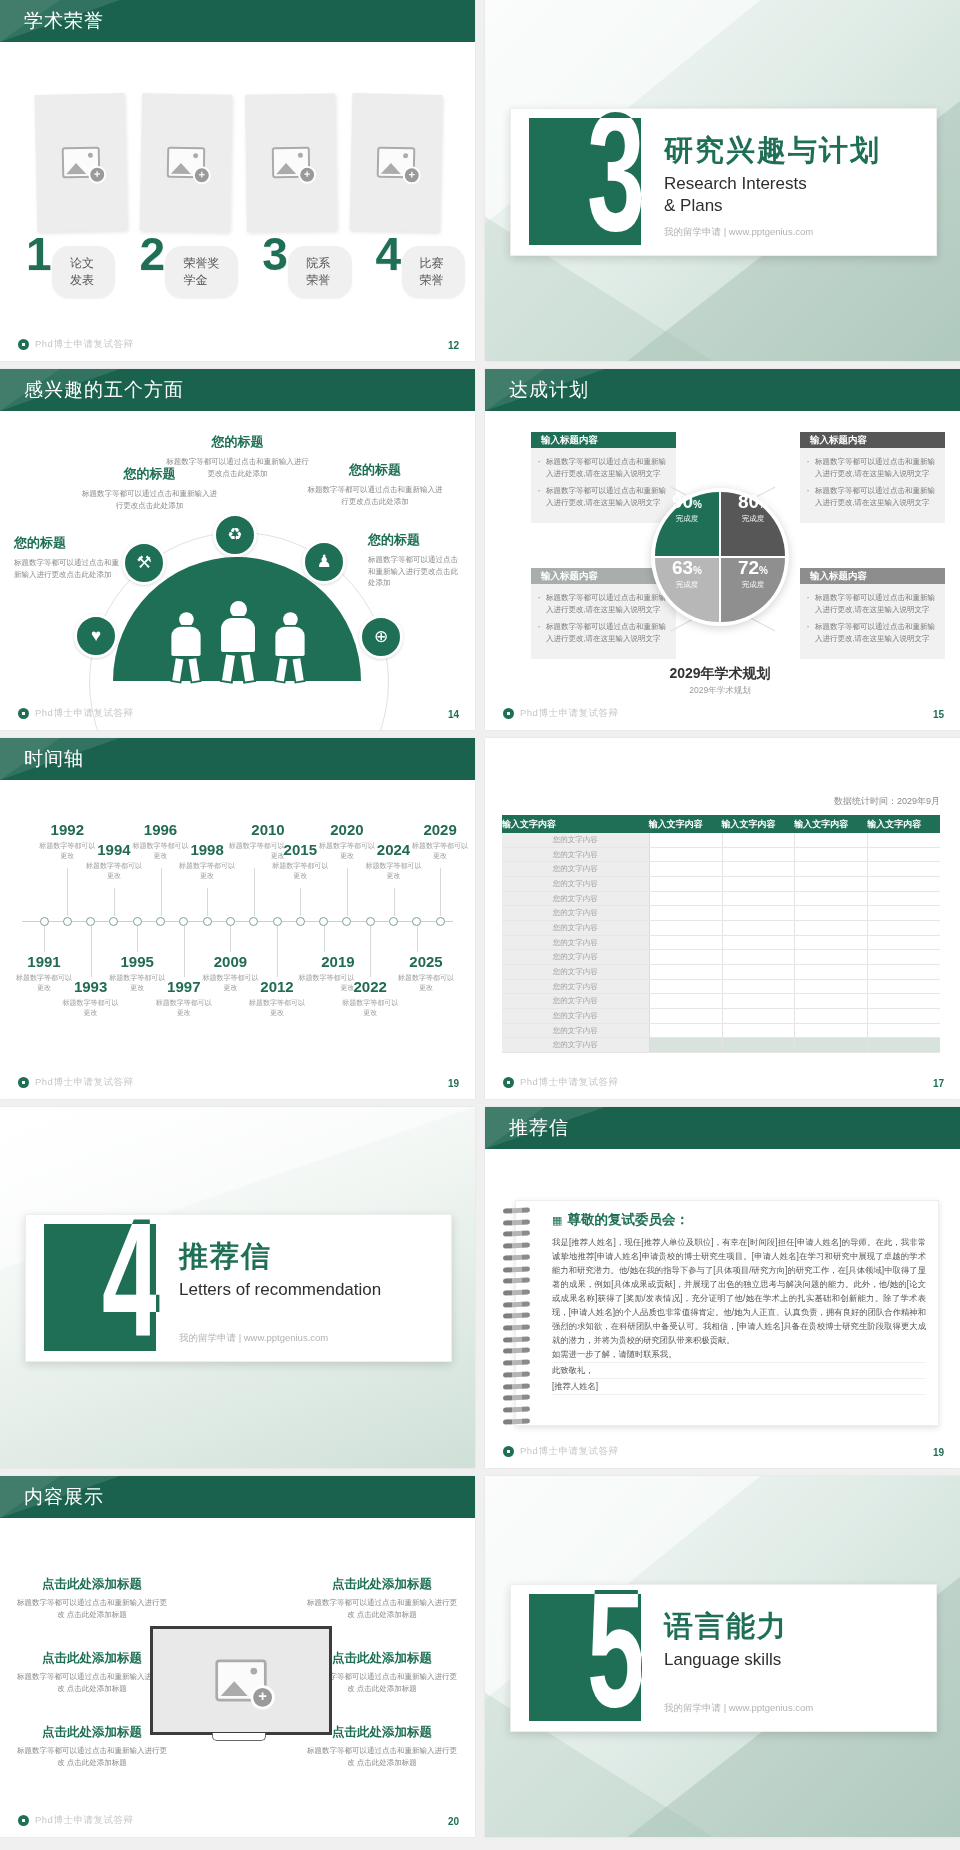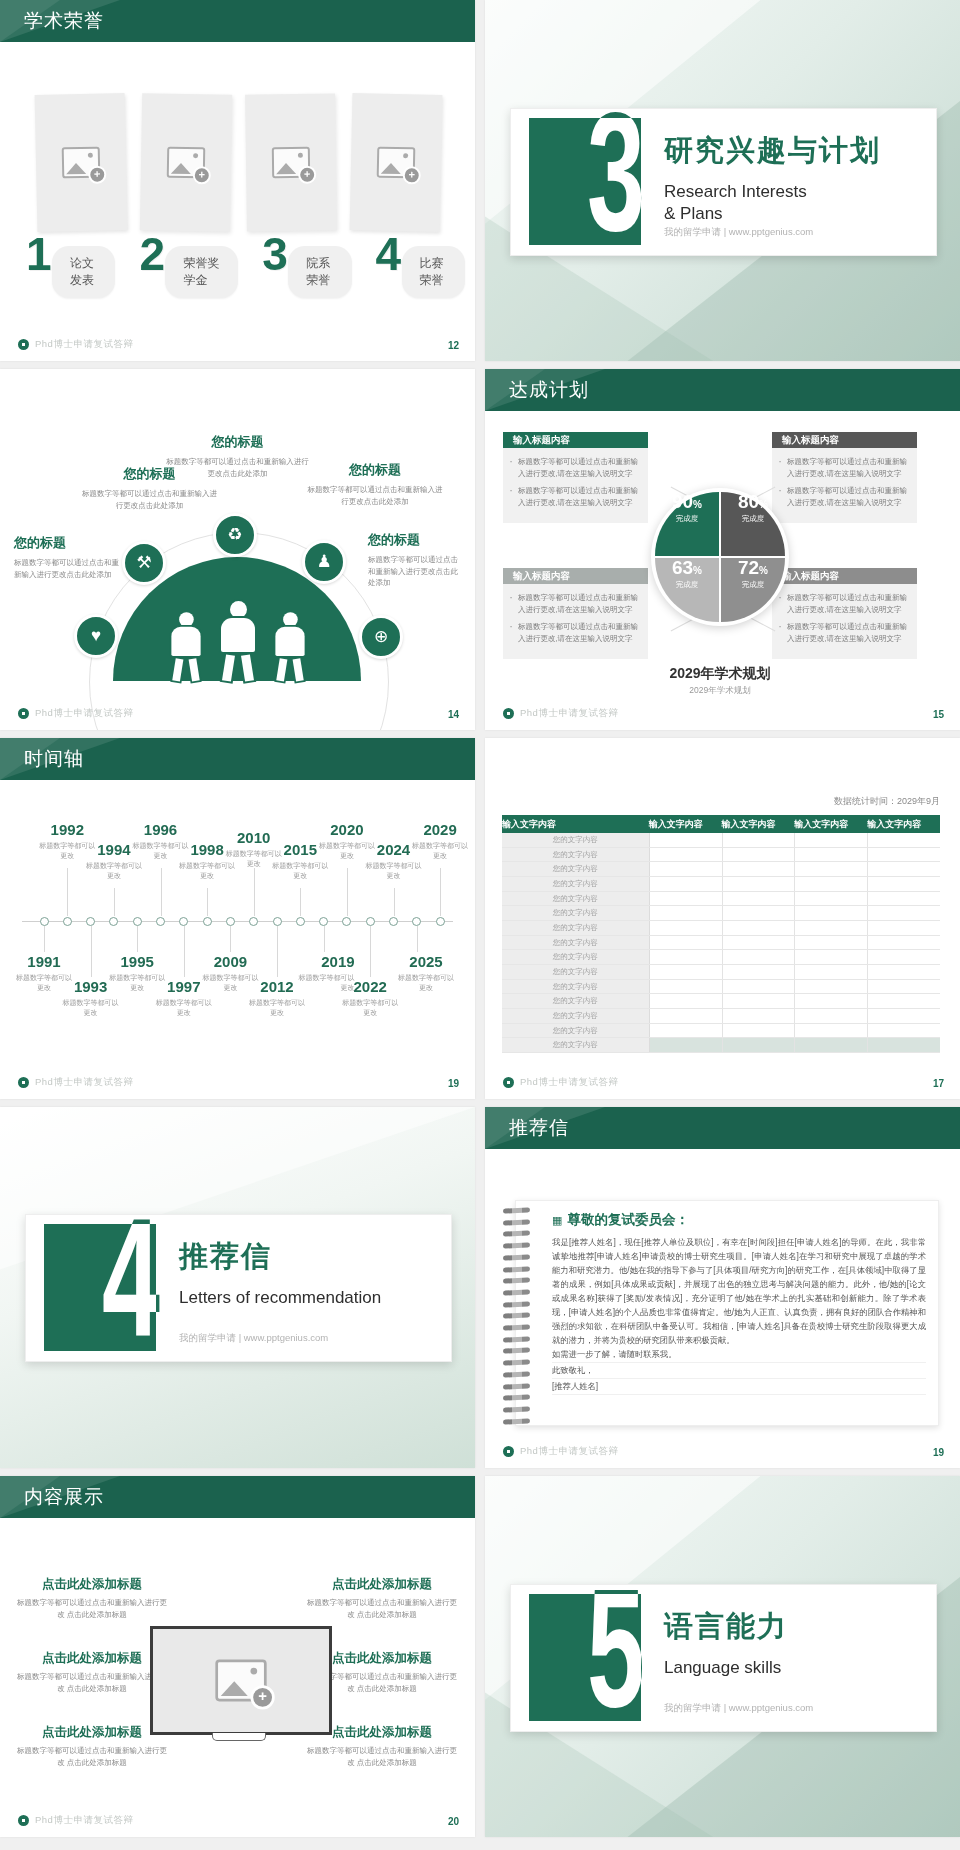--- a/index.html
+++ b/index.html
@@ -46,21 +46,21 @@
   .divider.bold .geo2{background:rgba(110,150,133,.22);}
   .dcard{position:absolute;left:25px;right:23px;height:146px;background:#fff;box-shadow:0 3px 9px rgba(0,0,0,.14);border:1px solid #eee;}
   .dc-mid{top:108px;} .dc-low{top:107px;} .dc-low2{top:108px;}
   .numwrap{position:absolute;left:0;top:0;width:200px;height:146px;}
   .digit{position:absolute;font-size:168px;font-weight:800;line-height:1;font-family:"Liberation Sans",sans-serif;transform:scaleX(.62);transform-origin:left top;}
   .digit.outside{left:76px;top:-21px;color:#1e6f56;}
   .sq{position:absolute;left:18px;top:9px;width:112px;height:127px;background:#1e6f56;overflow:hidden;}
   .sq .digit.inside{left:58px;top:-30px;color:#fff;}
   .dtext{position:absolute;left:153px;top:0;right:14px;}
   .dtitle{position:absolute;top:22px;font-size:29px;font-weight:800;color:#1e6f56;letter-spacing:2px;}
-  .dsub{position:absolute;top:64px;font-size:17px;color:#2e2e2e;line-height:1.3;margin-top:8px;}
+  .dsub{position:absolute;top:64px;font-size:17px;color:#2e2e2e;line-height:1.3;}
   .dsite{position:absolute;top:117px;font-size:9.5px;color:#b3b3b3;}
 
   
   .five-block{position:absolute;}
   .fb-title{font-size:13px;font-weight:bold;color:#1e6f56;margin-bottom:5px;}
   .fb-body{font-size:7.5px;color:#8b8b8b;line-height:1.55;}
   .fb-center{text-align:center;}
   .b-top{left:165px;top:64px;width:145px;}
   .b-upleft{left:82px;top:96px;width:135px;}
   .b-upright{left:305px;top:92px;width:140px;}
@@ -77,21 +77,21 @@
   .pL{left:8px;transform:scale(.86);transform-origin:bottom center;z-index:1;}
   .pC{left:60px;z-index:2;}
   .pR{right:8px;transform:scale(.86);transform-origin:bottom center;z-index:1;}
   .person i{position:absolute;background:#fff;box-shadow:0 0 0 2px #1e6f56;}
   .person .head{left:50%;top:0;width:17px;height:17px;margin-left:-8.5px;border-radius:50%;}
   .person .torso{left:50%;top:17px;width:34px;height:34px;margin-left:-17px;border-radius:11px 11px 2px 2px;}
   .person .legL{left:50%;bottom:0;width:9px;height:26px;margin-left:-14px;transform:rotate(9deg);}
   .person .legR{left:50%;bottom:0;width:9px;height:26px;margin-left:5px;transform:rotate(-9deg);}
 
   
-  .ibox{position:absolute;width:145px;}
+  .ibox{position:absolute;width:145px;margin-left:28px;}
   .ibox .ih{height:16px;line-height:16px;color:#fff;font-size:9.5px;font-weight:bold;padding-left:10px;}
   .ibox .ib{background:#f1f1f1;padding:8px 8px 8px 6px;}
   .ibox li{list-style:none;position:relative;padding-left:9px;font-size:7.5px;color:#7d7d7d;line-height:1.55;margin:0 0 6px;}
   .ibox li::before{content:'·';position:absolute;left:1px;top:0;color:#9a9a9a;font-weight:bold;}
   .ibox ul{margin:0;padding:0;}
   .box-tl{left:18px;top:63px;} .box-tr{left:287px;top:63px;}
   .box-bl{left:18px;top:199px;} .box-br{left:287px;top:199px;}
   .hd-green{background:#1e6f56;} .hd-dark{background:#575757;} .hd-light{background:#a8aeac;} .hd-mid{background:#8d8d8d;}
   .conn{position:absolute;width:66px;height:1px;background:#ddd;}
   .pie{position:absolute;left:166px;top:119px;width:138px;height:138px;border-radius:50%;background:#fff;box-shadow:0 2px 10px rgba(0,0,0,.18);}
@@ -205,20 +205,23 @@
     </div>
     <div class="dtext">
       <div class="dtitle">研究兴趣与计划</div>
       <div class="dsub"><span>Research Interests</span><br><span>&amp; Plans</span></div>
       <div class="dsite">我的留学申请 | www.pptgenius.com</div>
     </div>
   </div>
 </div>
 
 <div class="cell r2 c1">
+  <div class="bar">
+      <span class="t">感兴趣的五个方面</span>
+    </div>
   <div class="five-block b-top fb-center">
     <div class="fb-title">您的标题</div>
       <div class="fb-body">标题数字等都可以通过点击和重新输入进行更改点击此处添加</div>
   </div>
   <div class="five-block b-upleft fb-center">
     <div class="fb-title">您的标题</div>
       <div class="fb-body">标题数字等都可以通过点击和重新输入进行更改点击此处添加</div>
   </div>
   <div class="five-block b-upright fb-center">
     <div class="fb-title">您的标题</div>
@@ -397,21 +400,21 @@
         <div class="tl-note">标题数字等都可以更改</div>
       </div>
       <span class="tl-line" style="left: 207.1px; top: 108px; height: 28px;"></span>
       <span class="tl-dot" style="left: 225.9px; top: 137px;"></span>
       <div class="tl-block" style="left: 199.4px; top: 174px;">
         <div class="tl-year">2009</div>
         <div class="tl-note">标题数字等都可以更改</div>
       </div>
       <span class="tl-line" style="left: 230.4px; top: 146px; height: 26px;"></span>
       <span class="tl-dot" style="left: 249.2px; top: 137px;"></span>
-      <div class="tl-block" style="left: 222.7px; top: 50px;">
+      <div class="tl-block" style="left: 222.7px; top: 42px; text-align: right;">
         <div class="tl-year">2010</div>
         <div class="tl-note">标题数字等都可以更改</div>
       </div>
       <span class="tl-line" style="left: 253.7px; top: 88px; height: 48px;"></span>
       <span class="tl-dot" style="left: 272.5px; top: 137px;"></span>
       <div class="tl-block" style="left: 246px; top: 199px;">
         <div class="tl-year">2012</div>
         <div class="tl-note">标题数字等都可以更改</div>
       </div>
       <span class="tl-line" style="left: 277px; top: 146px; height: 51px;"></span>

